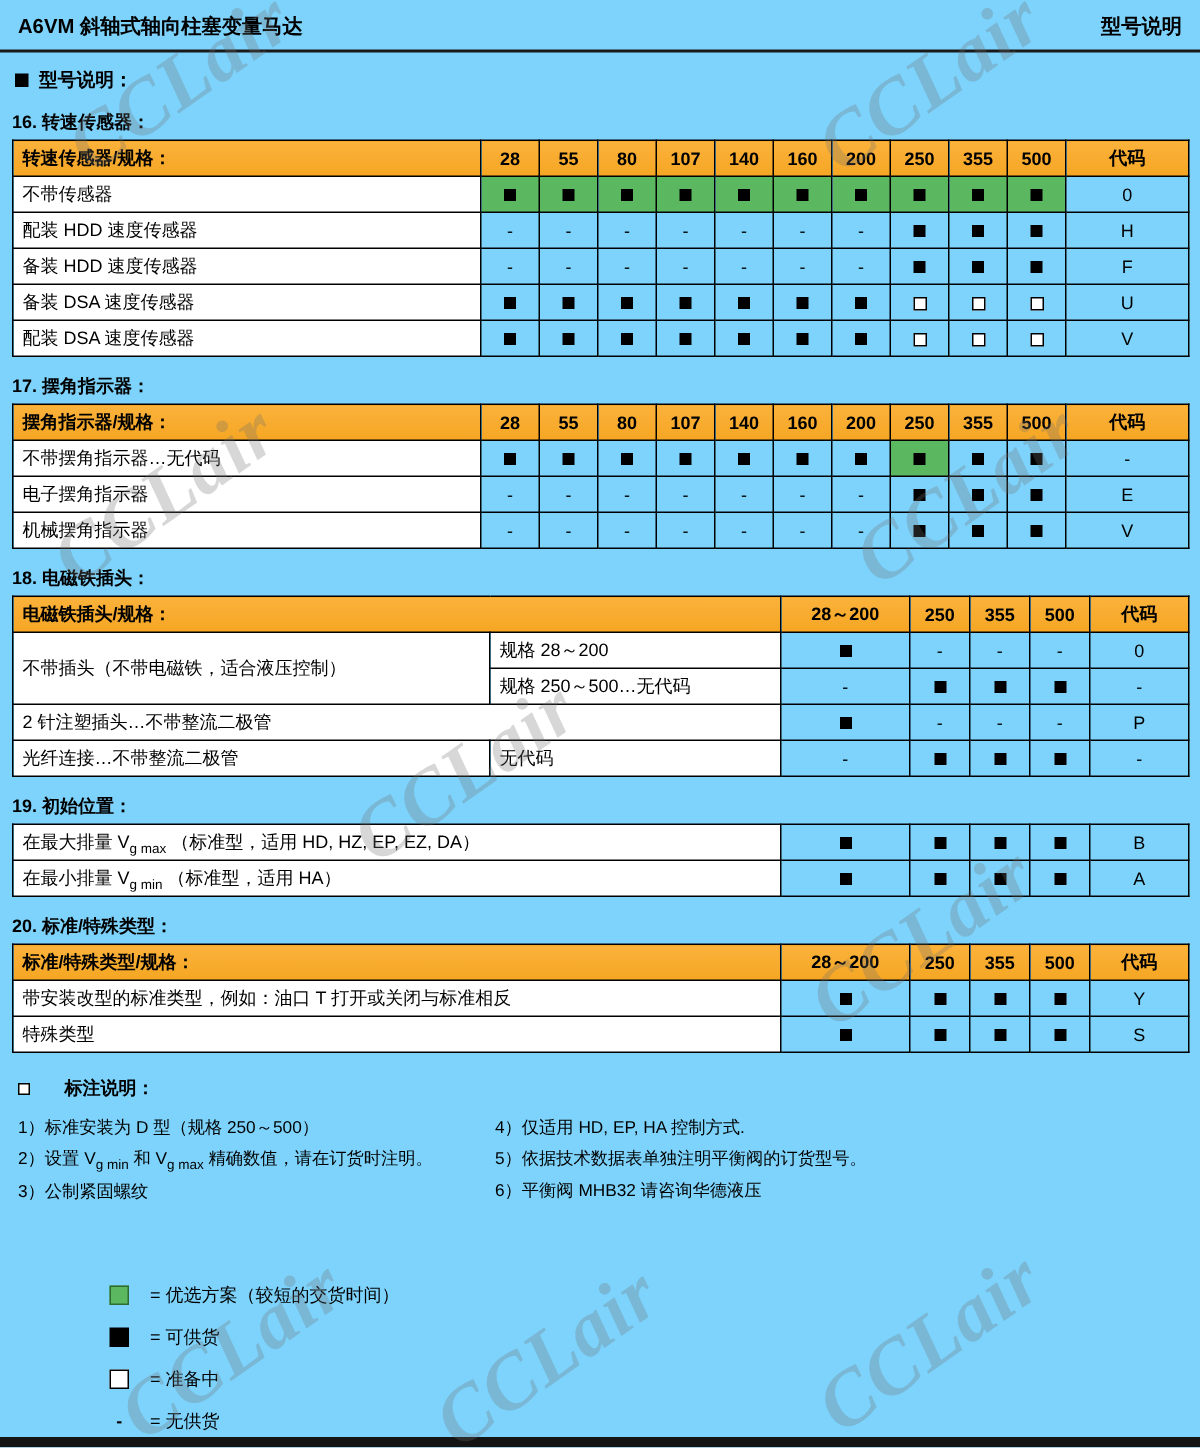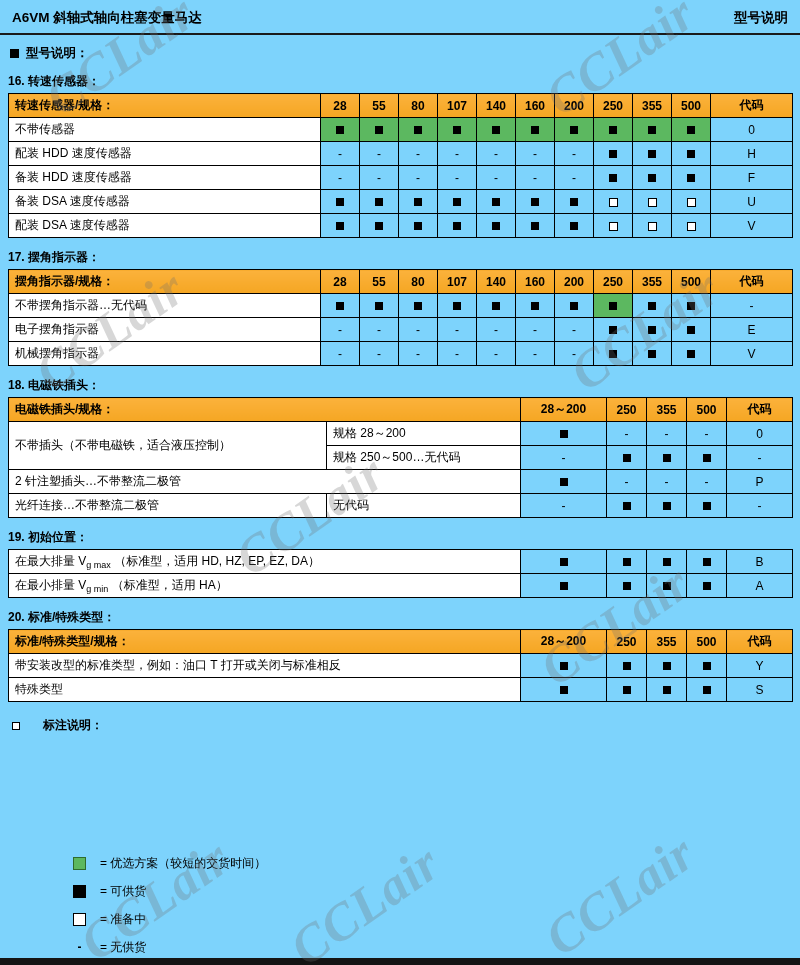--- a/index.html
+++ b/index.html
@@ -373,20 +373,32 @@
             <td class="code">S</td>
           </tr>
         </tbody>
       </table>
     </div>
 
   <div class="notes">
     <div class="notes-title">
       <span class="nsq"></span>
       <span>标注说明：</span>
+    </div>
+    <div class="notes-cols">
+      <div class="ncol" id="notes-left">
+          <div class="nline">1）标准安装为 D 型（规格 250～500）</div>
+          <div class="nline">2）设置 V<sub class="subsc">g min</sub> 和 V<sub class="subsc">g max</sub> 精确数值，请在订货时注明。</div>
+          <div class="nline">3）公制紧固螺纹</div>
+        </div>
+      <div class="ncol" id="notes-right">
+          <div class="nline">4）仅适用 HD, EP, HA 控制方式.</div>
+          <div class="nline">5）依据技术数据表单独注明平衡阀的订货型号。</div>
+          <div class="nline">6）平衡阀 MHB32 请咨询华德液压</div>
+        </div>
     </div>
   </div>
 
   <div class="legend" id="legend">
       <div class="lrow">
         <span class="lsym green"></span>
         <span class="ltext">= 优选方案（较短的交货时间）</span>
       </div>
       <div class="lrow">
         <span class="lsym black"></span>

